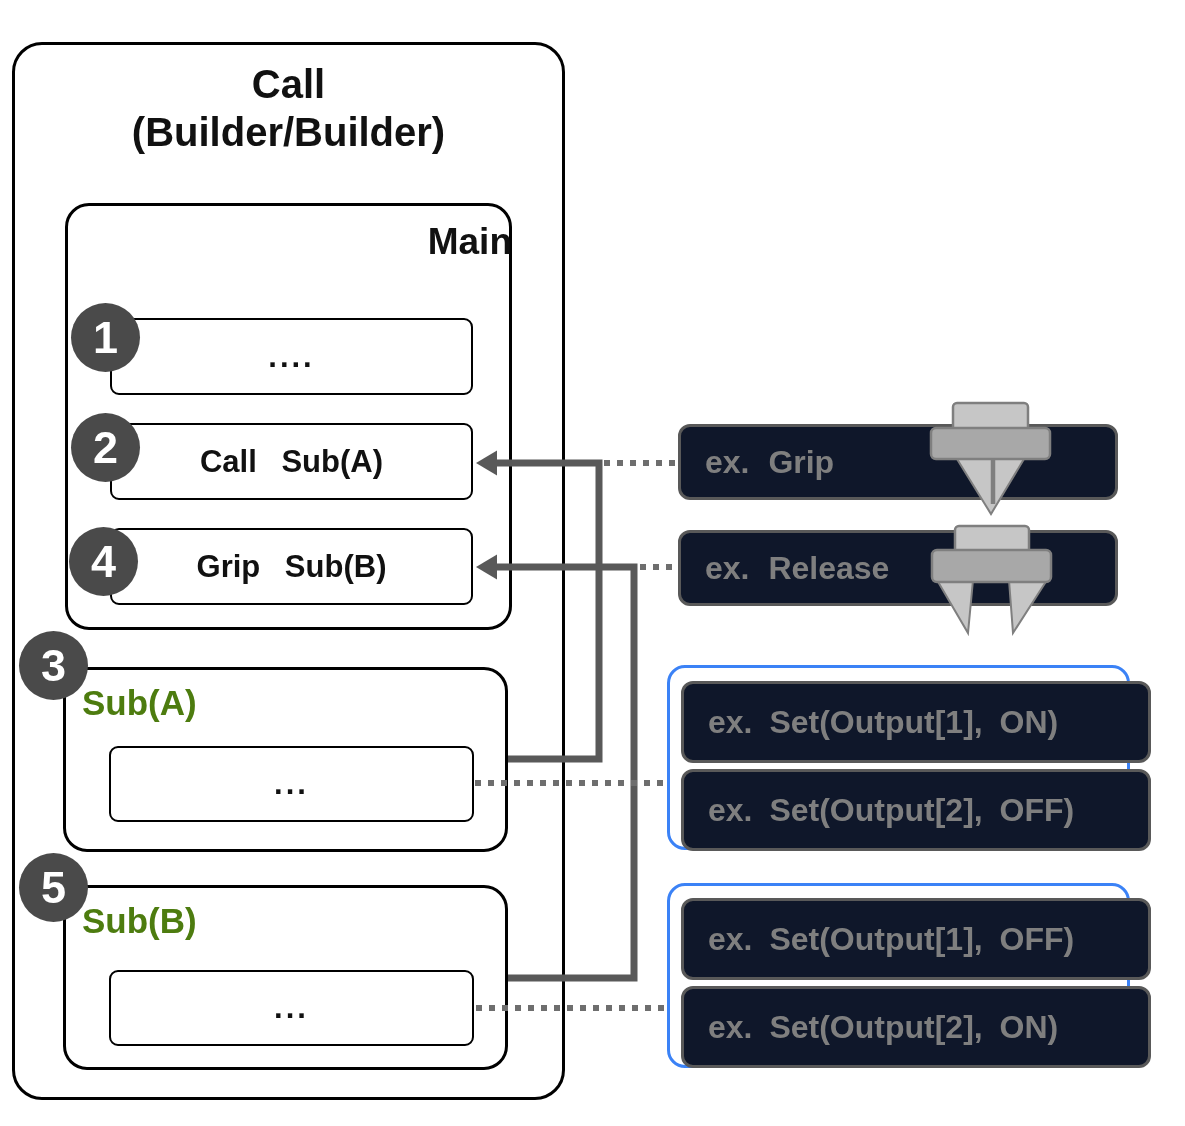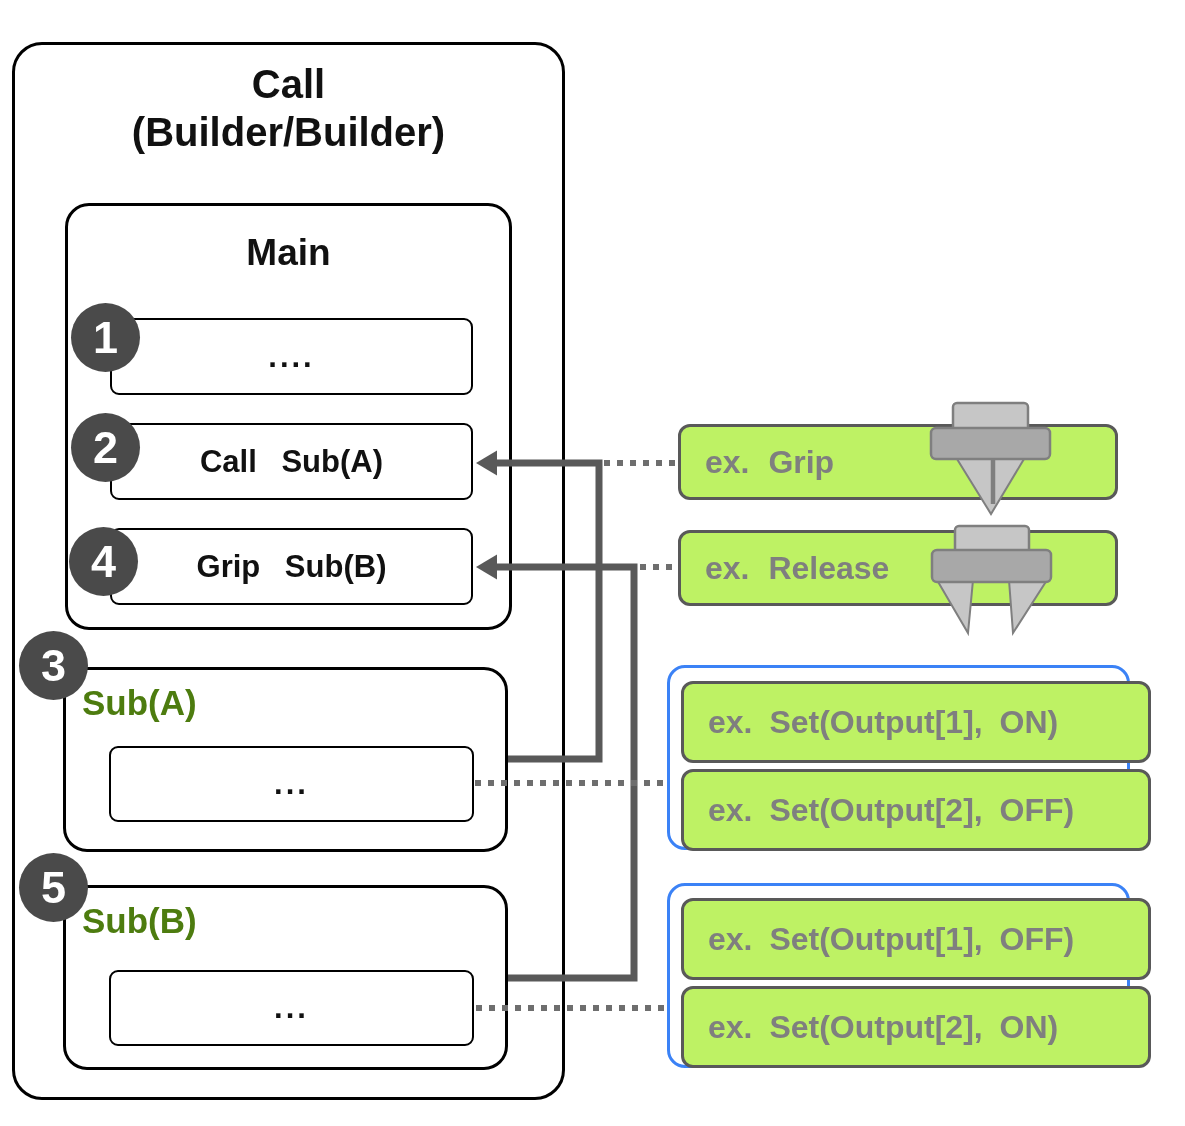--- a/index.html
+++ b/index.html
@@ -22,22 +22,22 @@
     left:12px; top:60px; width:553px;
     text-align:center; color:#111111;
     font-size:40px; font-weight:bold; line-height:48px;
   }
   .main-box {
     left:65px; top:203px; width:447px; height:427px;
     border:3px solid #000000; border-radius:24px;
     background:#ffffff;
   }
   .main-title {
-    left:65px; top:232px; width:447px;
-    text-align:center; color:#111111;
+    left:65px; top:221px; width:447px;
+    text-align:right; color:#111111;
     font-size:37px; font-weight:bold;
   }
   .step-box {
     left:110px; width:363px; height:77px;
     border:2.5px solid #000000; border-radius:9px;
     background:#ffffff;
     display:flex; align-items:center; justify-content:center;
     font-size:31px; font-weight:bold; color:#111111;
     word-spacing:16px;
   }
@@ -65,21 +65,21 @@
     background:#ffffff;
     display:flex; align-items:center; justify-content:center;
     font-size:31px; font-weight:bold; color:#111111;
     letter-spacing:3px;
   }
 
   
   .ex-box {
     left:678px; width:440px; height:76px;
     border:3px solid #595959; border-radius:12px;
-    background:#bef264;
+    background:#0f172a;
     display:flex; align-items:center;
     padding-left:24px;
     font-size:32px; font-weight:bold; color:#7f7f7f;
     word-spacing:10px;
   }
   .ex-group {
     left:667px; width:463px; height:185px;
     border:3px solid #3b82f6; border-radius:18px;
     background:#ffffff;
   }

